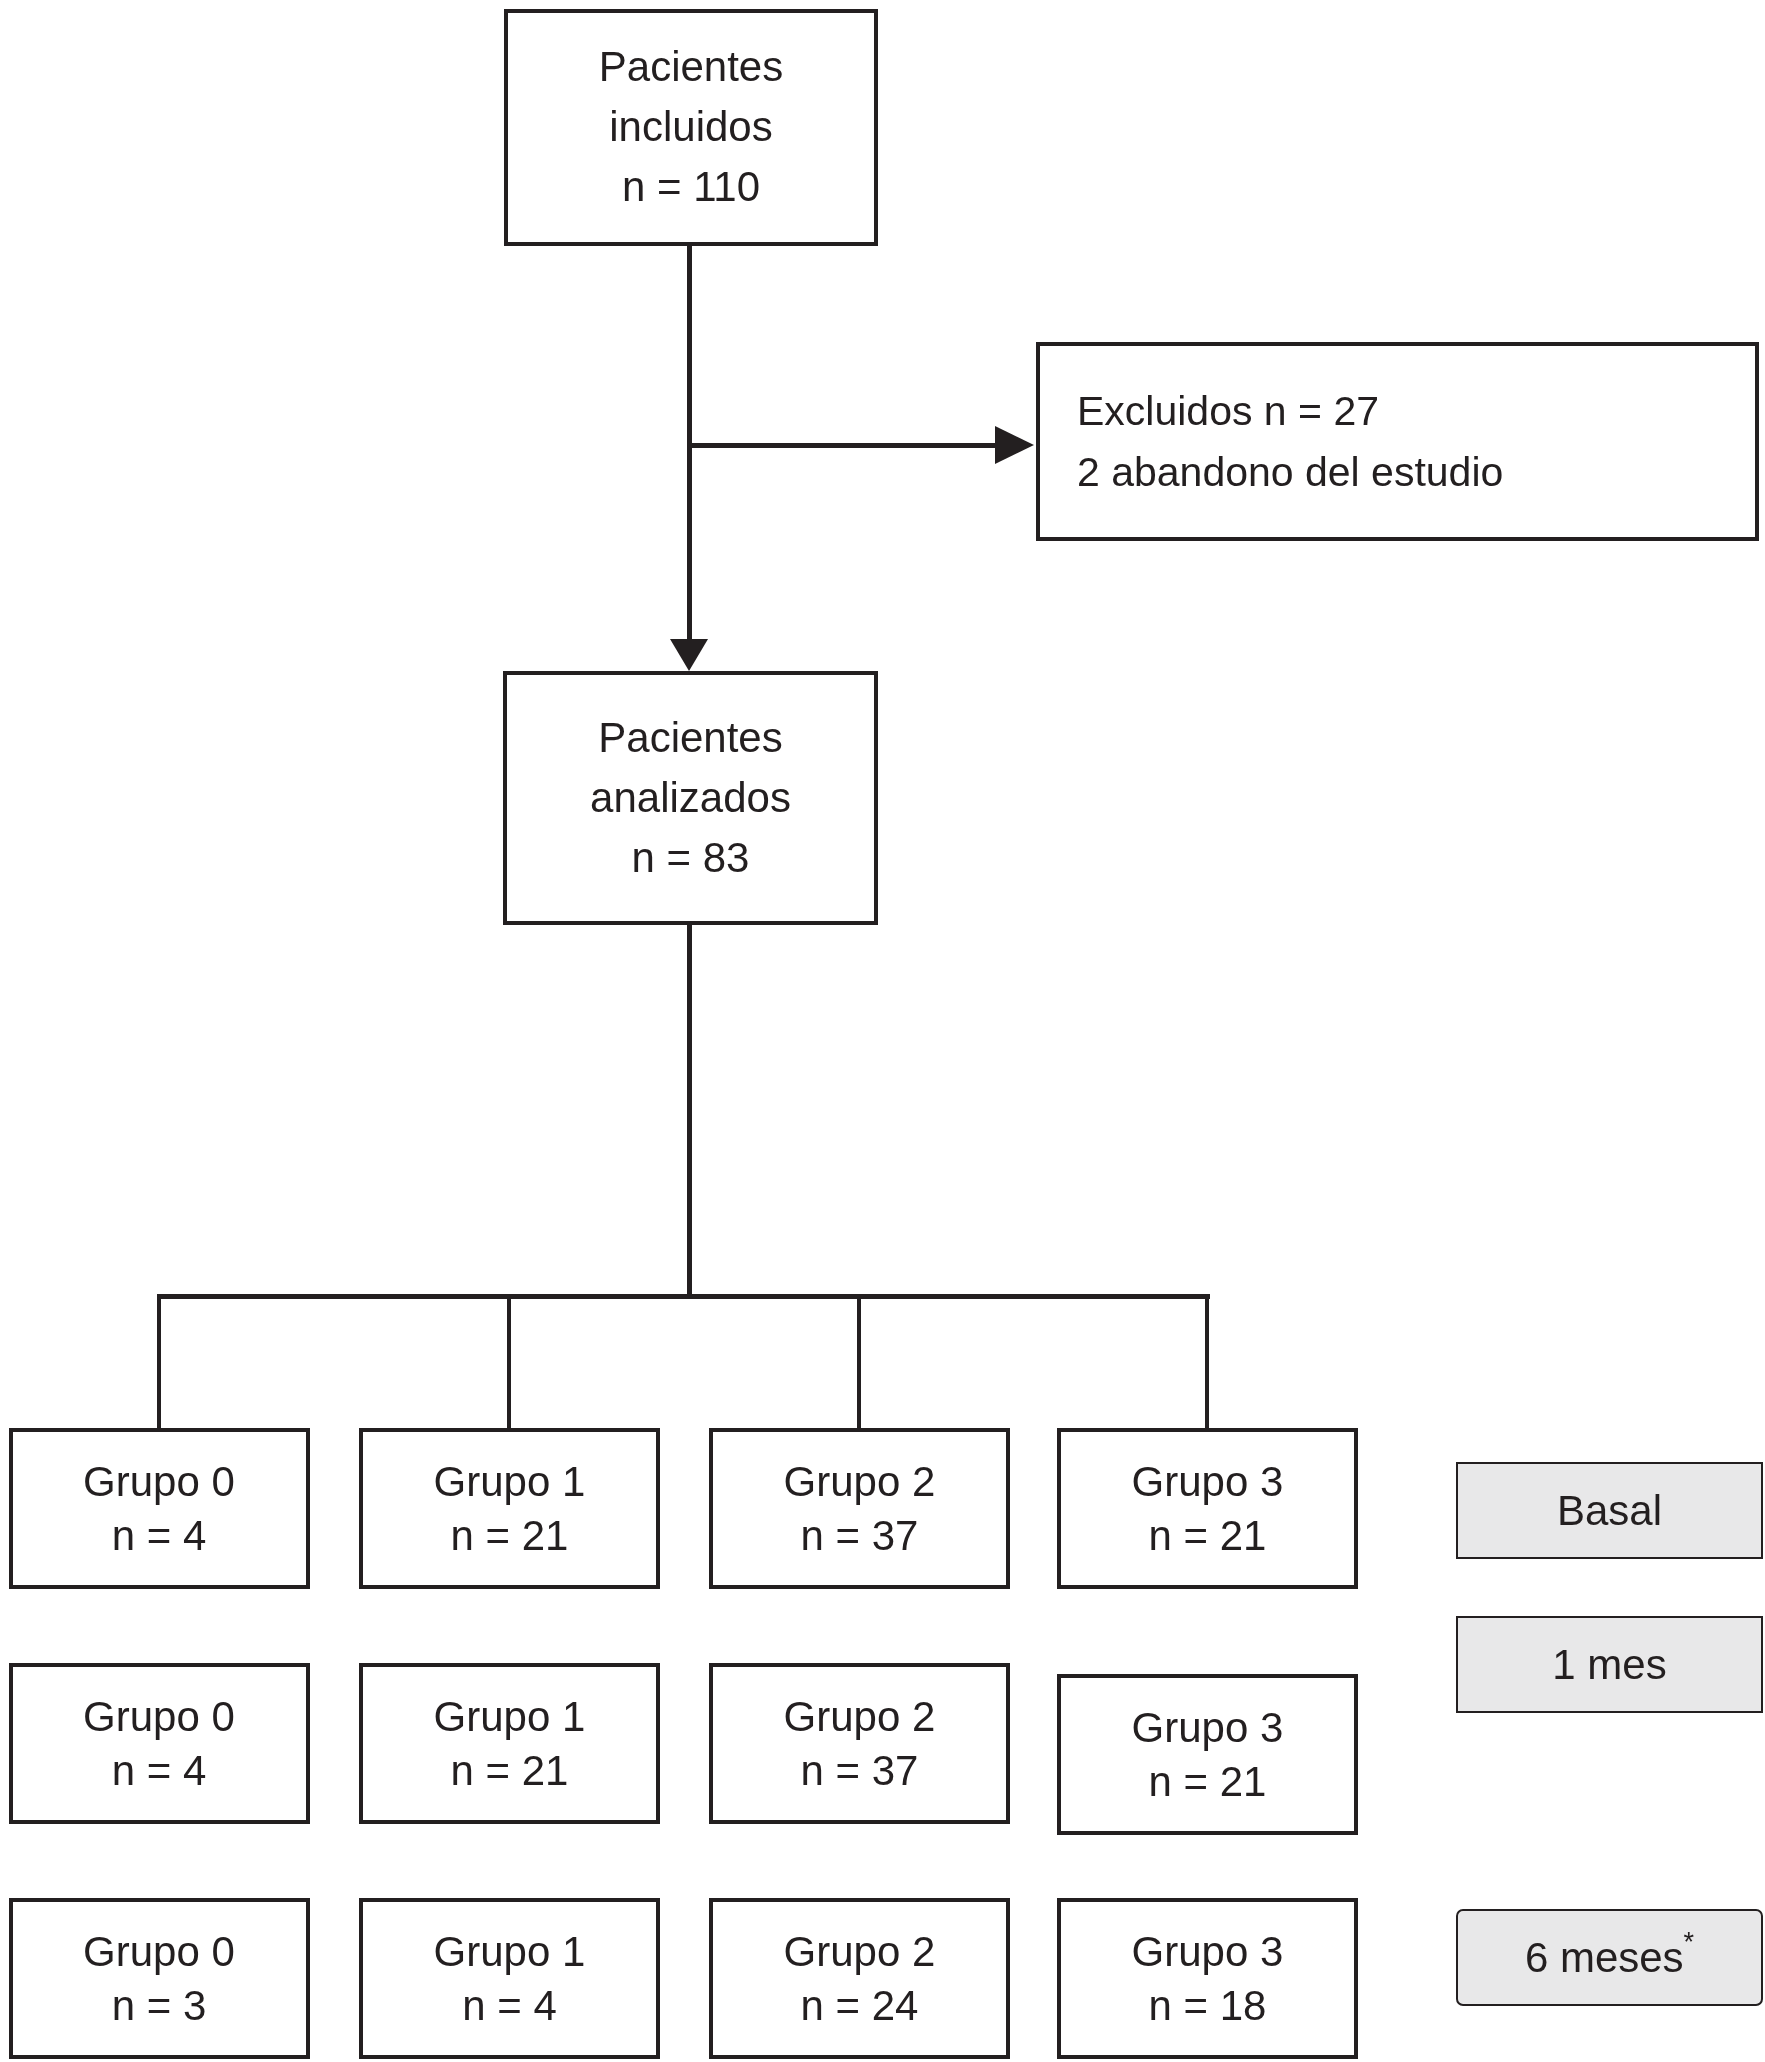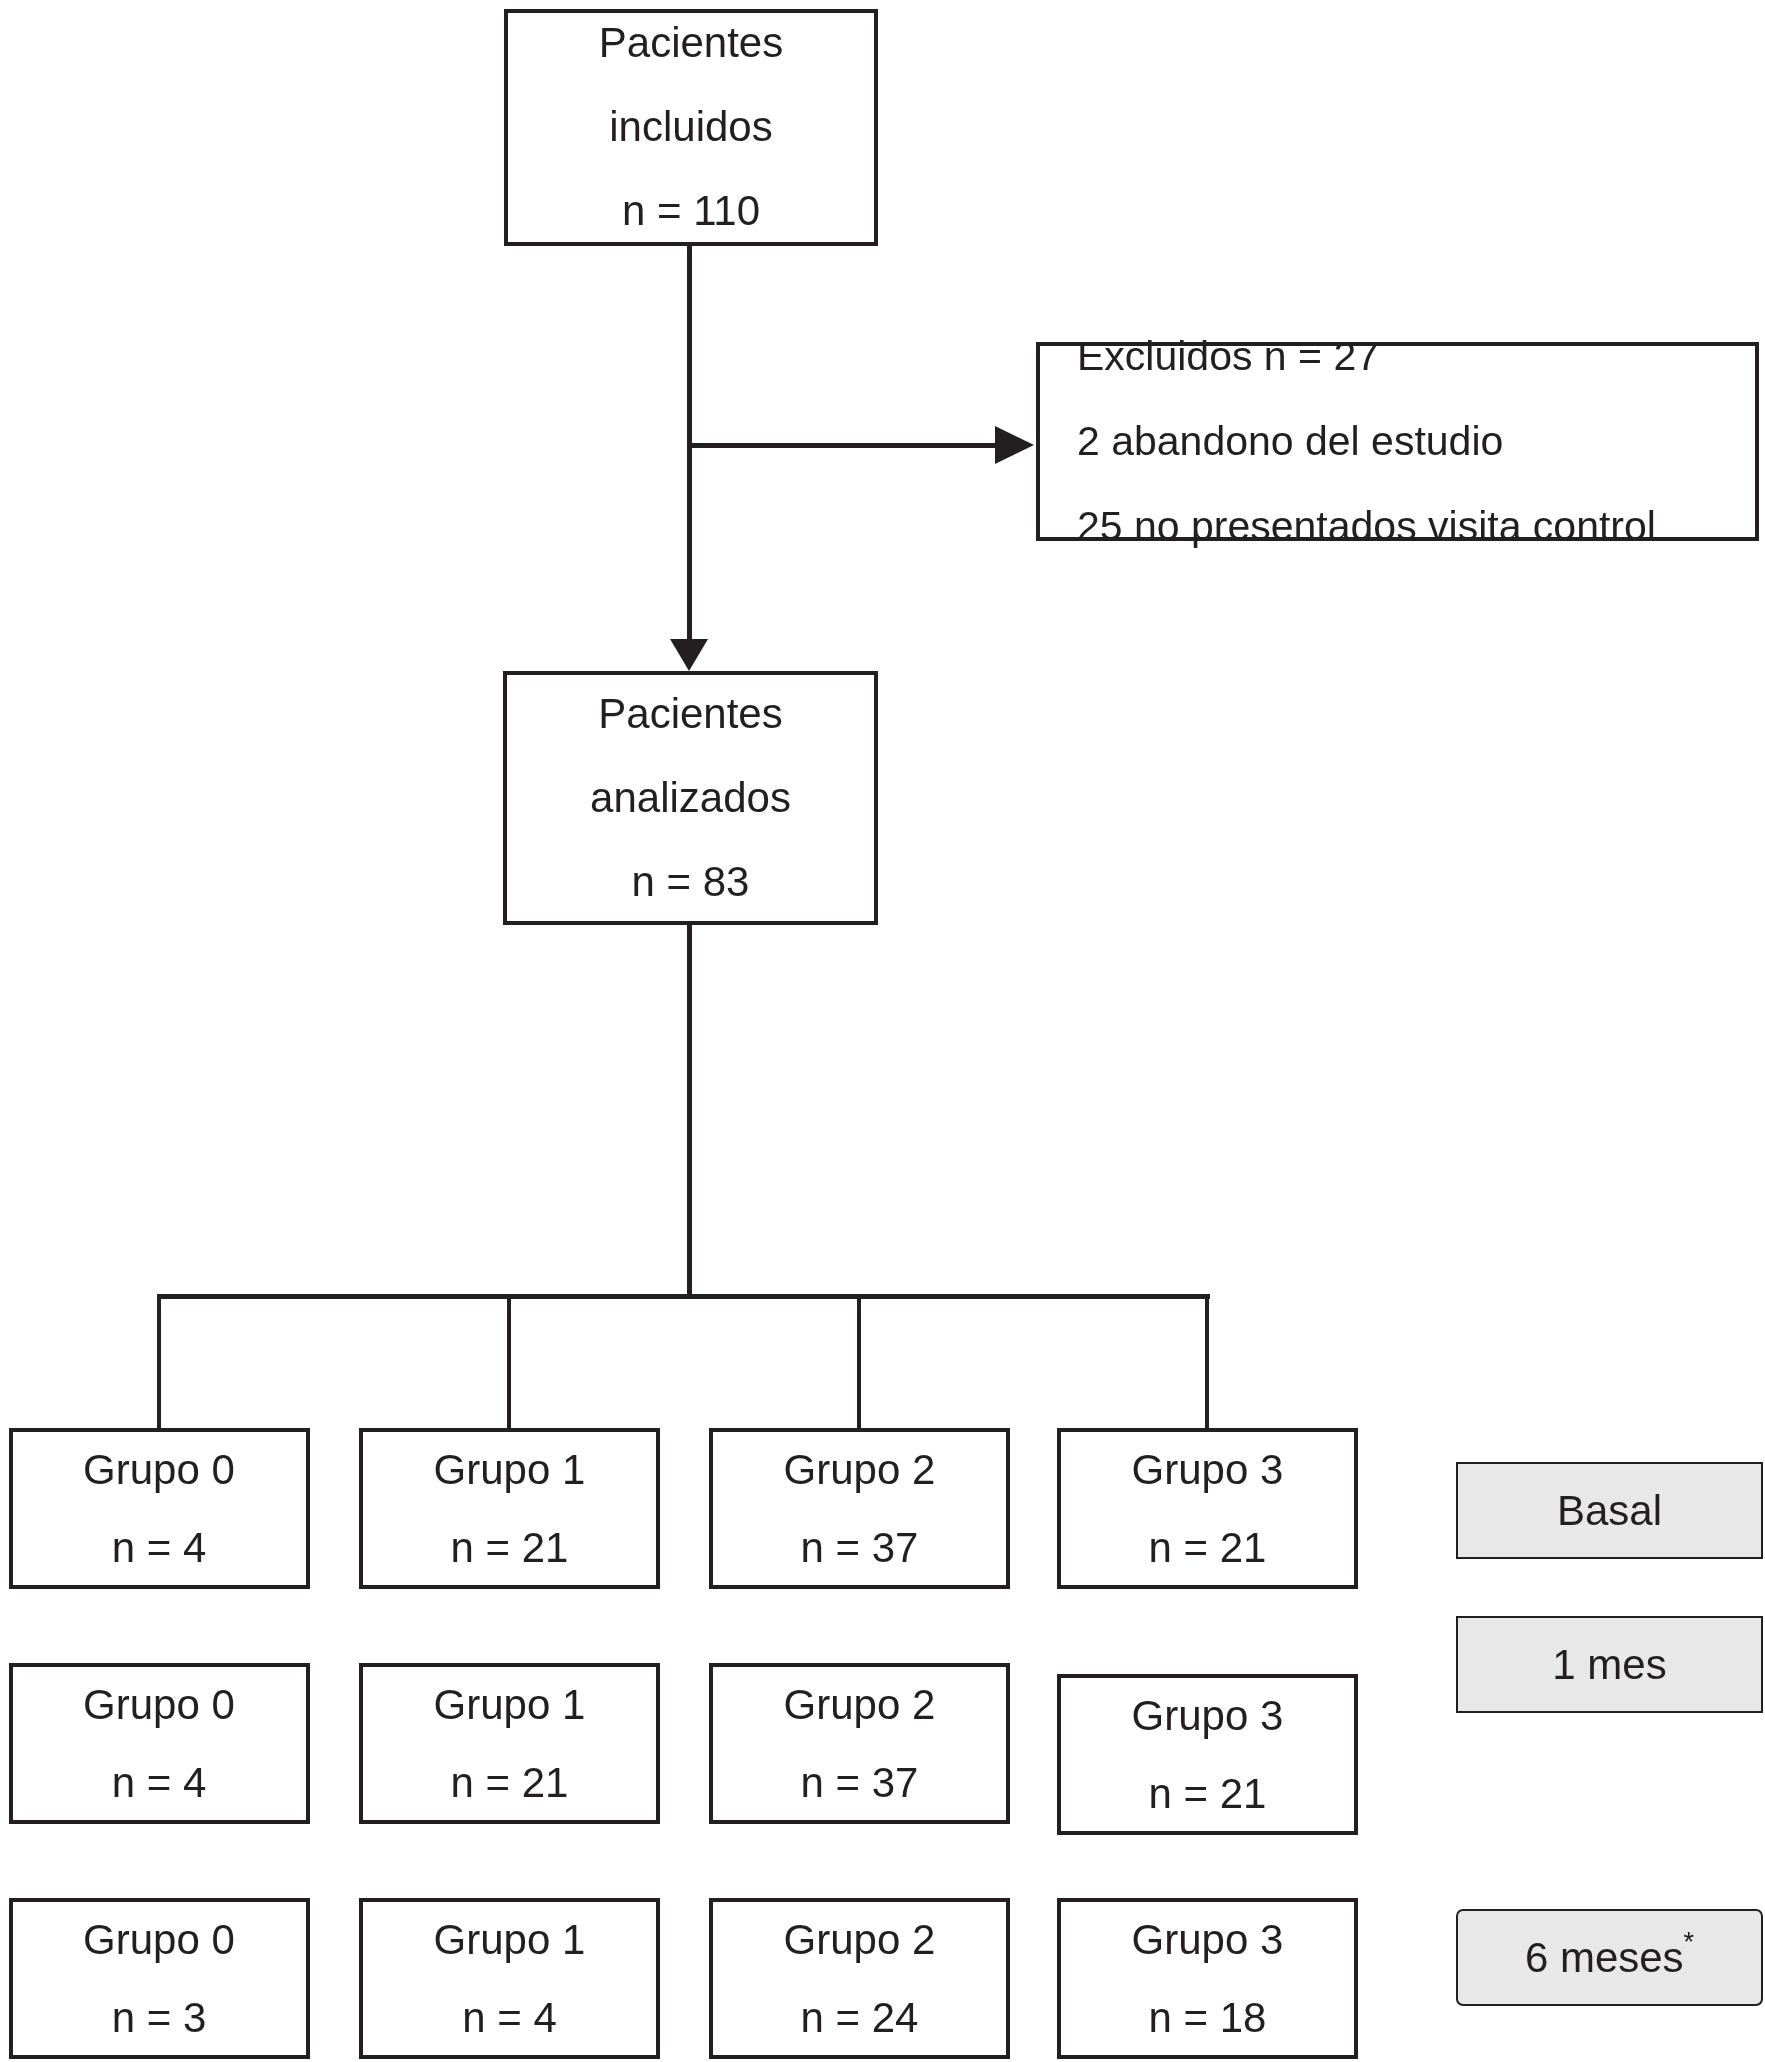--- a/index.html
+++ b/index.html
@@ -22,21 +22,20 @@
     box-sizing:border-box;
     background:var(--bg);
     border:4.2px solid var(--ink);
     display:flex;
     flex-direction:column;
     align-items:center;
     justify-content:center;
     text-align:center;
     font-size:42px;
     line-height:60px;
-    gap:24px;
   }
   .node--excluded{
     align-items:flex-start;
     text-align:left;
     padding-left:37px;
     padding-right:3px;
     font-size:41px;
     line-height:61px;
   }
   .node--group{
@@ -97,21 +96,20 @@
 
   <div class="line" style="left:687px;top:244px;width:5.1px;height:395px;"></div>
   <div class="arrowhead-down" style="left:670px;top:639px;"></div>
 
   <div class="line" style="left:690px;top:443px;width:305px;height:5.1px;"></div>
   <div class="arrowhead-right" style="left:995px;top:426px;"></div>
 
   <div class="node node--excluded" style="left:1036px;top:342px;width:723px;height:199px;">
     <span class="bl">Excluidos n = 27</span>
     <span class="bl">2 abandono del estudio</span>
-    <span class="bl">25 no presentados visita control</span>
   </div>
 
   <div class="node" style="left:503px;top:671px;width:375px;height:254px;">
     <span class="bl">Pacientes</span>
     <span class="bl">analizados</span>
     <span class="bl">n = 83</span>
   </div>
 
   <div class="line" style="left:687px;top:924px;width:5.1px;height:373px;"></div>
 

